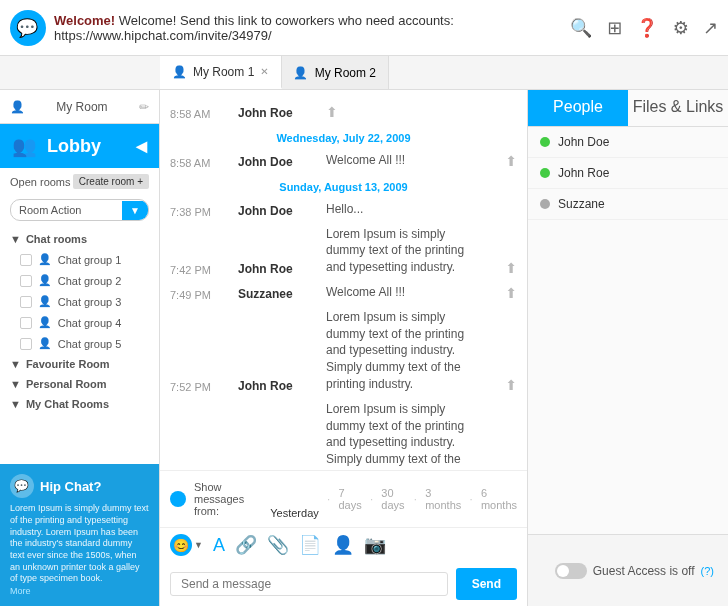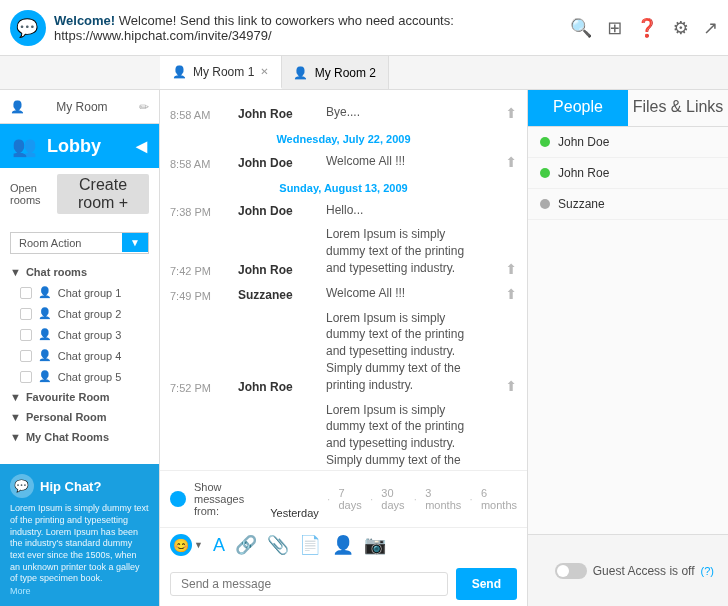--- a/index.html
+++ b/index.html
@@ -113,33 +113,33 @@
       display: flex;
       align-items: center;
       justify-content: space-between;
       padding: 6px 10px;
       font-size: 11px;
       color: #555;
     }
     .create-room-btn {
       background: #ddd;
       border: none;
-      font-size: 16px;
+      font-size: 10px;
       padding: 2px 6px;
       cursor: pointer;
       border-radius: 2px;
       color: #333;
     }
 
     .room-action-dropdown {
-      margin: 12px 10px 8px;
-      display: flex;
-      align-items: flex-start;
+      margin: 4px 10px 8px;
+      display: flex;
+      align-items: flex-end;
       border: 1px solid #ccc;
-      border-radius: 0;
+      border-radius: 10px;
       overflow: hidden;
     }
     .room-action-label {
       flex: 1;
       font-size: 11px;
       padding: 4px 8px;
       color: #555;
     }
     .room-action-arrow {
       background: #00aaff;
@@ -455,21 +455,21 @@
     }
   </style>
 </head>
 <body>
 
 <div class="topbar">
   <div class="topbar-logo">
     <span>💬</span>
   </div>
   <div class="topbar-message">
-    <span style="color:#0c4a6e;font-weight:bold">Welcome!</span>
+    <span style="color:#7f1d1d;font-weight:bold">Welcome!</span>
     <span>Welcome! Send this link to coworkers who need accounts: https://www.hipchat.com/invite/34979/</span>
   </div>
   <div class="topbar-icons">
     <span class="topbar-icon">🔍</span>
     <span class="topbar-icon">⊞</span>
     <span class="topbar-icon">❓</span>
     <span class="topbar-icon">⚙</span>
     <span class="topbar-icon">↗</span>
   </div>
 </div>
@@ -564,21 +564,20 @@
       <span class="sidebar-bottom-more">More</span>
     </div>
   </div>
 
   <div class="chat-area">
     <div class="chat-messages">
 
       <div class="chat-message">
         <span class="chat-time">8:58 AM</span>
         <span class="chat-sender">John Roe</span>
-        <span class="chat-text">Bye....</span>
         <span class="chat-action-icon">⬆</span>
       </div>
 
       <div class="chat-date-divider">
         <span>Wednesday, July 22, 2009</span>
       </div>
 
       <div class="chat-message">
         <span class="chat-time">8:58 AM</span>
         <span class="chat-sender">John Doe</span>

